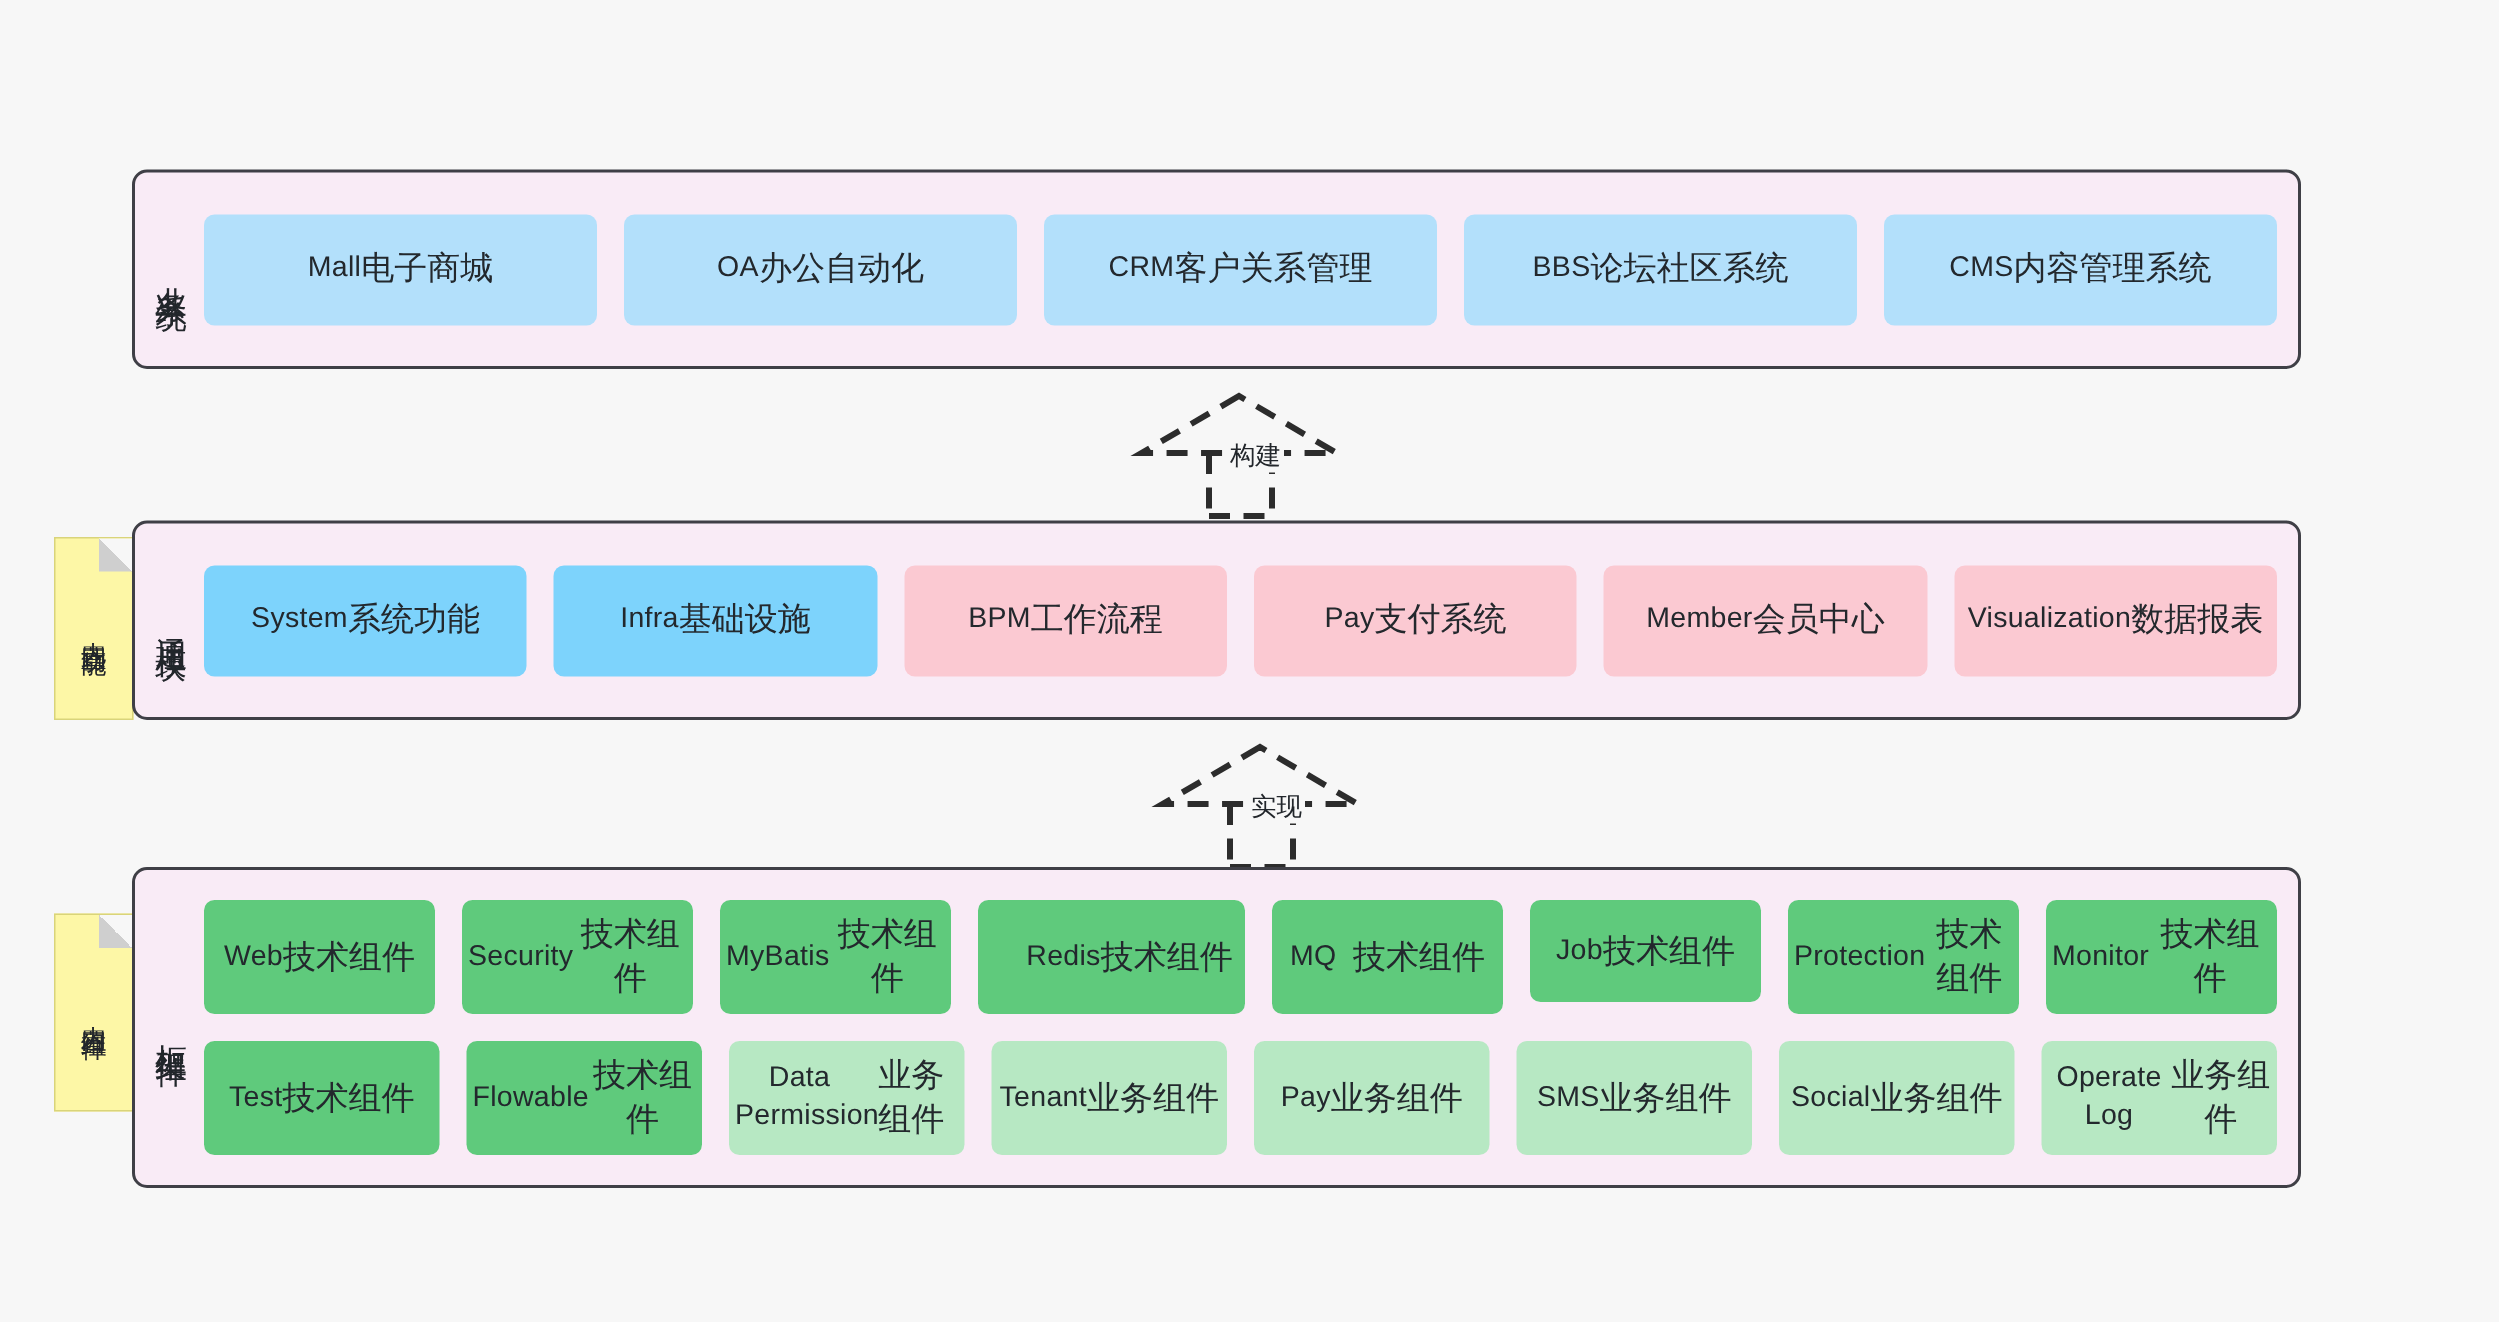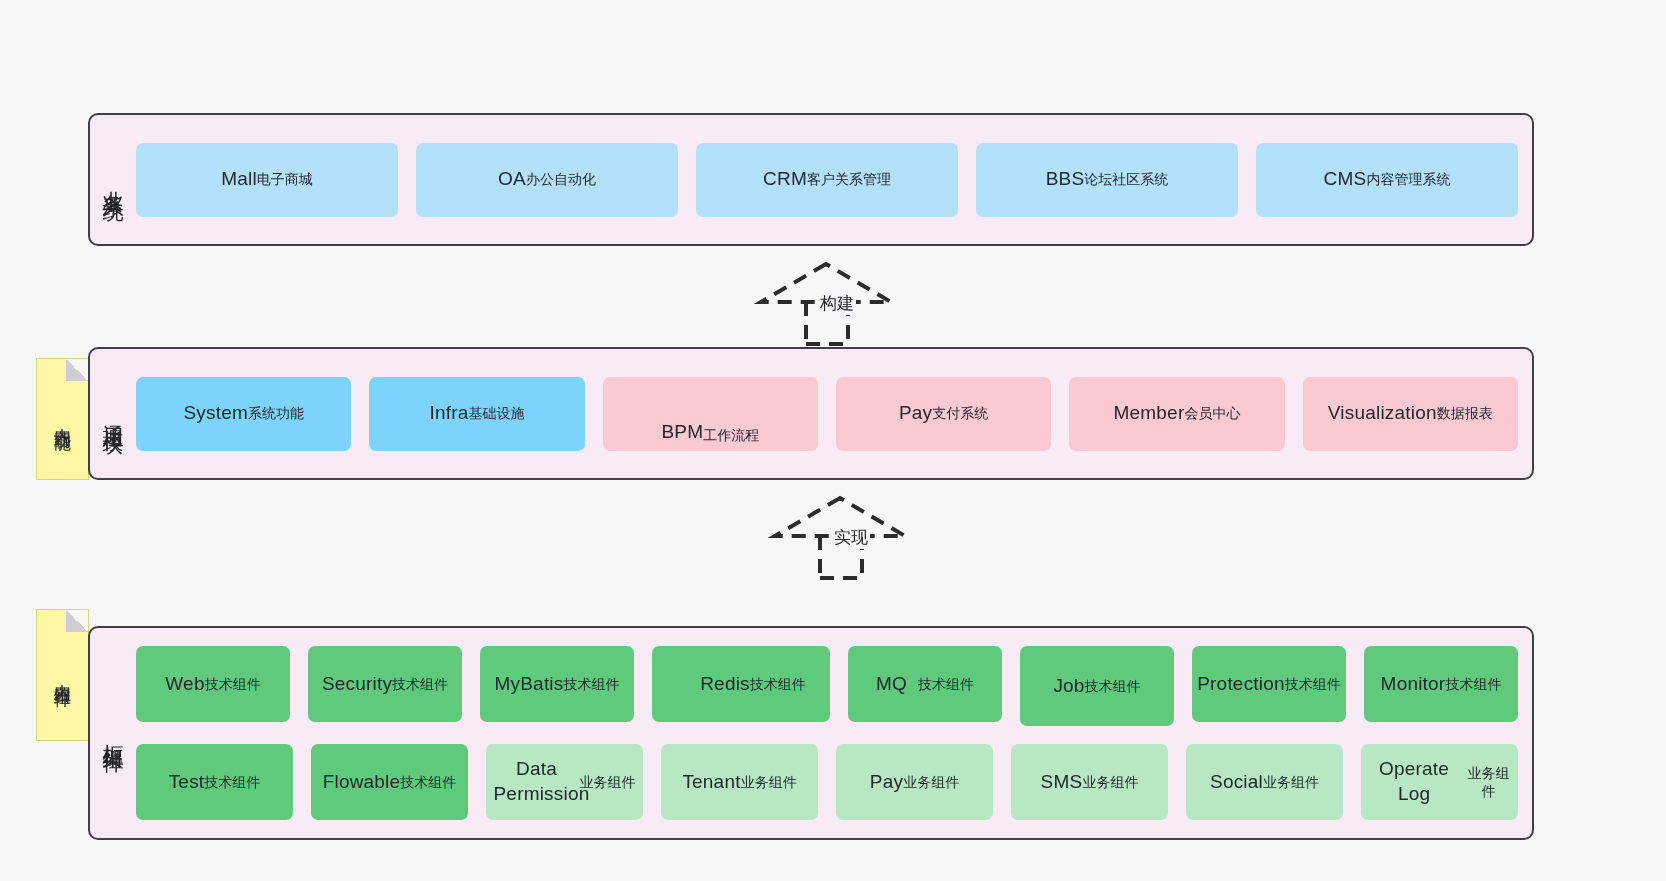--- a/index.html
+++ b/index.html
@@ -68,21 +68,21 @@
     color: #23282d;
     line-height: 1.3;
     padding: 6px 4px;
     box-sizing: border-box;
   }
   .node .en {
     font-size: 19px;
     letter-spacing: .2px;
   }
   .node .cn {
-    font-size: 14px;
+    font-size: 22px;
   }
 
   .c-blue       { background: #b3e0fb; }
   .c-red        { background: #7dd3fc; }
   .c-pink       { background: #fbc9d2; }
   .c-green      { background: #5fca7c; }
   .c-lightgreen { background: #b7e8c3; }
 
   
   .note {
@@ -178,21 +178,21 @@
   <div class="layer-body">
     <div class="row">
       <div class="node c-red" style="height:74px;">
         <span class="en">System</span>
         <span class="cn">系统功能</span>
       </div>
       <div class="node c-red" style="height:74px;">
         <span class="en">Infra</span>
         <span class="cn">基础设施</span>
       </div>
-      <div class="node c-pink" style="height:74px;align-items:flex-end;">
+      <div class="node c-pink" style="height:74px;">
         <span class="en">BPM</span>
         <span class="cn">工作流程</span>
       </div>
       <div class="node c-pink" style="height:74px;">
         <span class="en">Pay</span>
         <span class="cn">支付系统</span>
       </div>
       <div class="node c-pink" style="height:74px;">
         <span class="en">Member</span>
         <span class="cn">会员中心</span>
@@ -211,21 +211,21 @@
     <path d="M 50 44 L 50 86 M 92 44 L 92 86" fill="none" stroke="#2c2c2c" stroke-width="4" stroke-dasharray="14 9"></path>
     <path d="M 50 86 L 92 86" fill="none" stroke="#2c2c2c" stroke-width="4" stroke-dasharray="14 9"></path>
   </svg>
   <div class="connector-label" style="left:62px; top:34px; background:#f7f7f7; padding:0 2px;">实现</div>
 </div>
 
 <div class="note" style="left:36px; top:609px; width:53px; height:132px;">
   <span class="note-text">内置组件</span>
 </div>
 
-<div class="layer" id="layer-framework" style="left:88px; top:578px; width:1446px; height:214px;margin-top:48px;">
+<div class="layer" id="layer-framework" style="left:88px; top:578px; width:1446px; height:214px;">
   <div class="layer-title">框架组件</div>
   <div class="layer-body">
 
     <div class="row">
       <div class="node c-green" style="height:76px;">
         <span class="en">Web</span>
         <span class="cn">技术组件</span>
       </div>
       <div class="node c-green" style="height:76px;">
         <span class="en">Security</span>
@@ -236,21 +236,21 @@
         <span class="cn">技术组件</span>
       </div>
       <div class="node c-green" style="height:76px;padding-left:28px;">
         <span class="en">Redis</span>
         <span class="cn">技术组件</span>
       </div>
       <div class="node c-green" style="height:76px;gap:11px;">
         <span class="en">MQ</span>
         <span class="cn">技术组件</span>
       </div>
-      <div class="node c-green" style="height:80px;">
+      <div class="node c-green" style="height:68px;">
         <span class="en">Job</span>
         <span class="cn">技术组件</span>
       </div>
       <div class="node c-green" style="height:76px;">
         <span class="en">Protection</span>
         <span class="cn">技术组件</span>
       </div>
       <div class="node c-green" style="height:76px;">
         <span class="en">Monitor</span>
         <span class="cn">技术组件</span>

